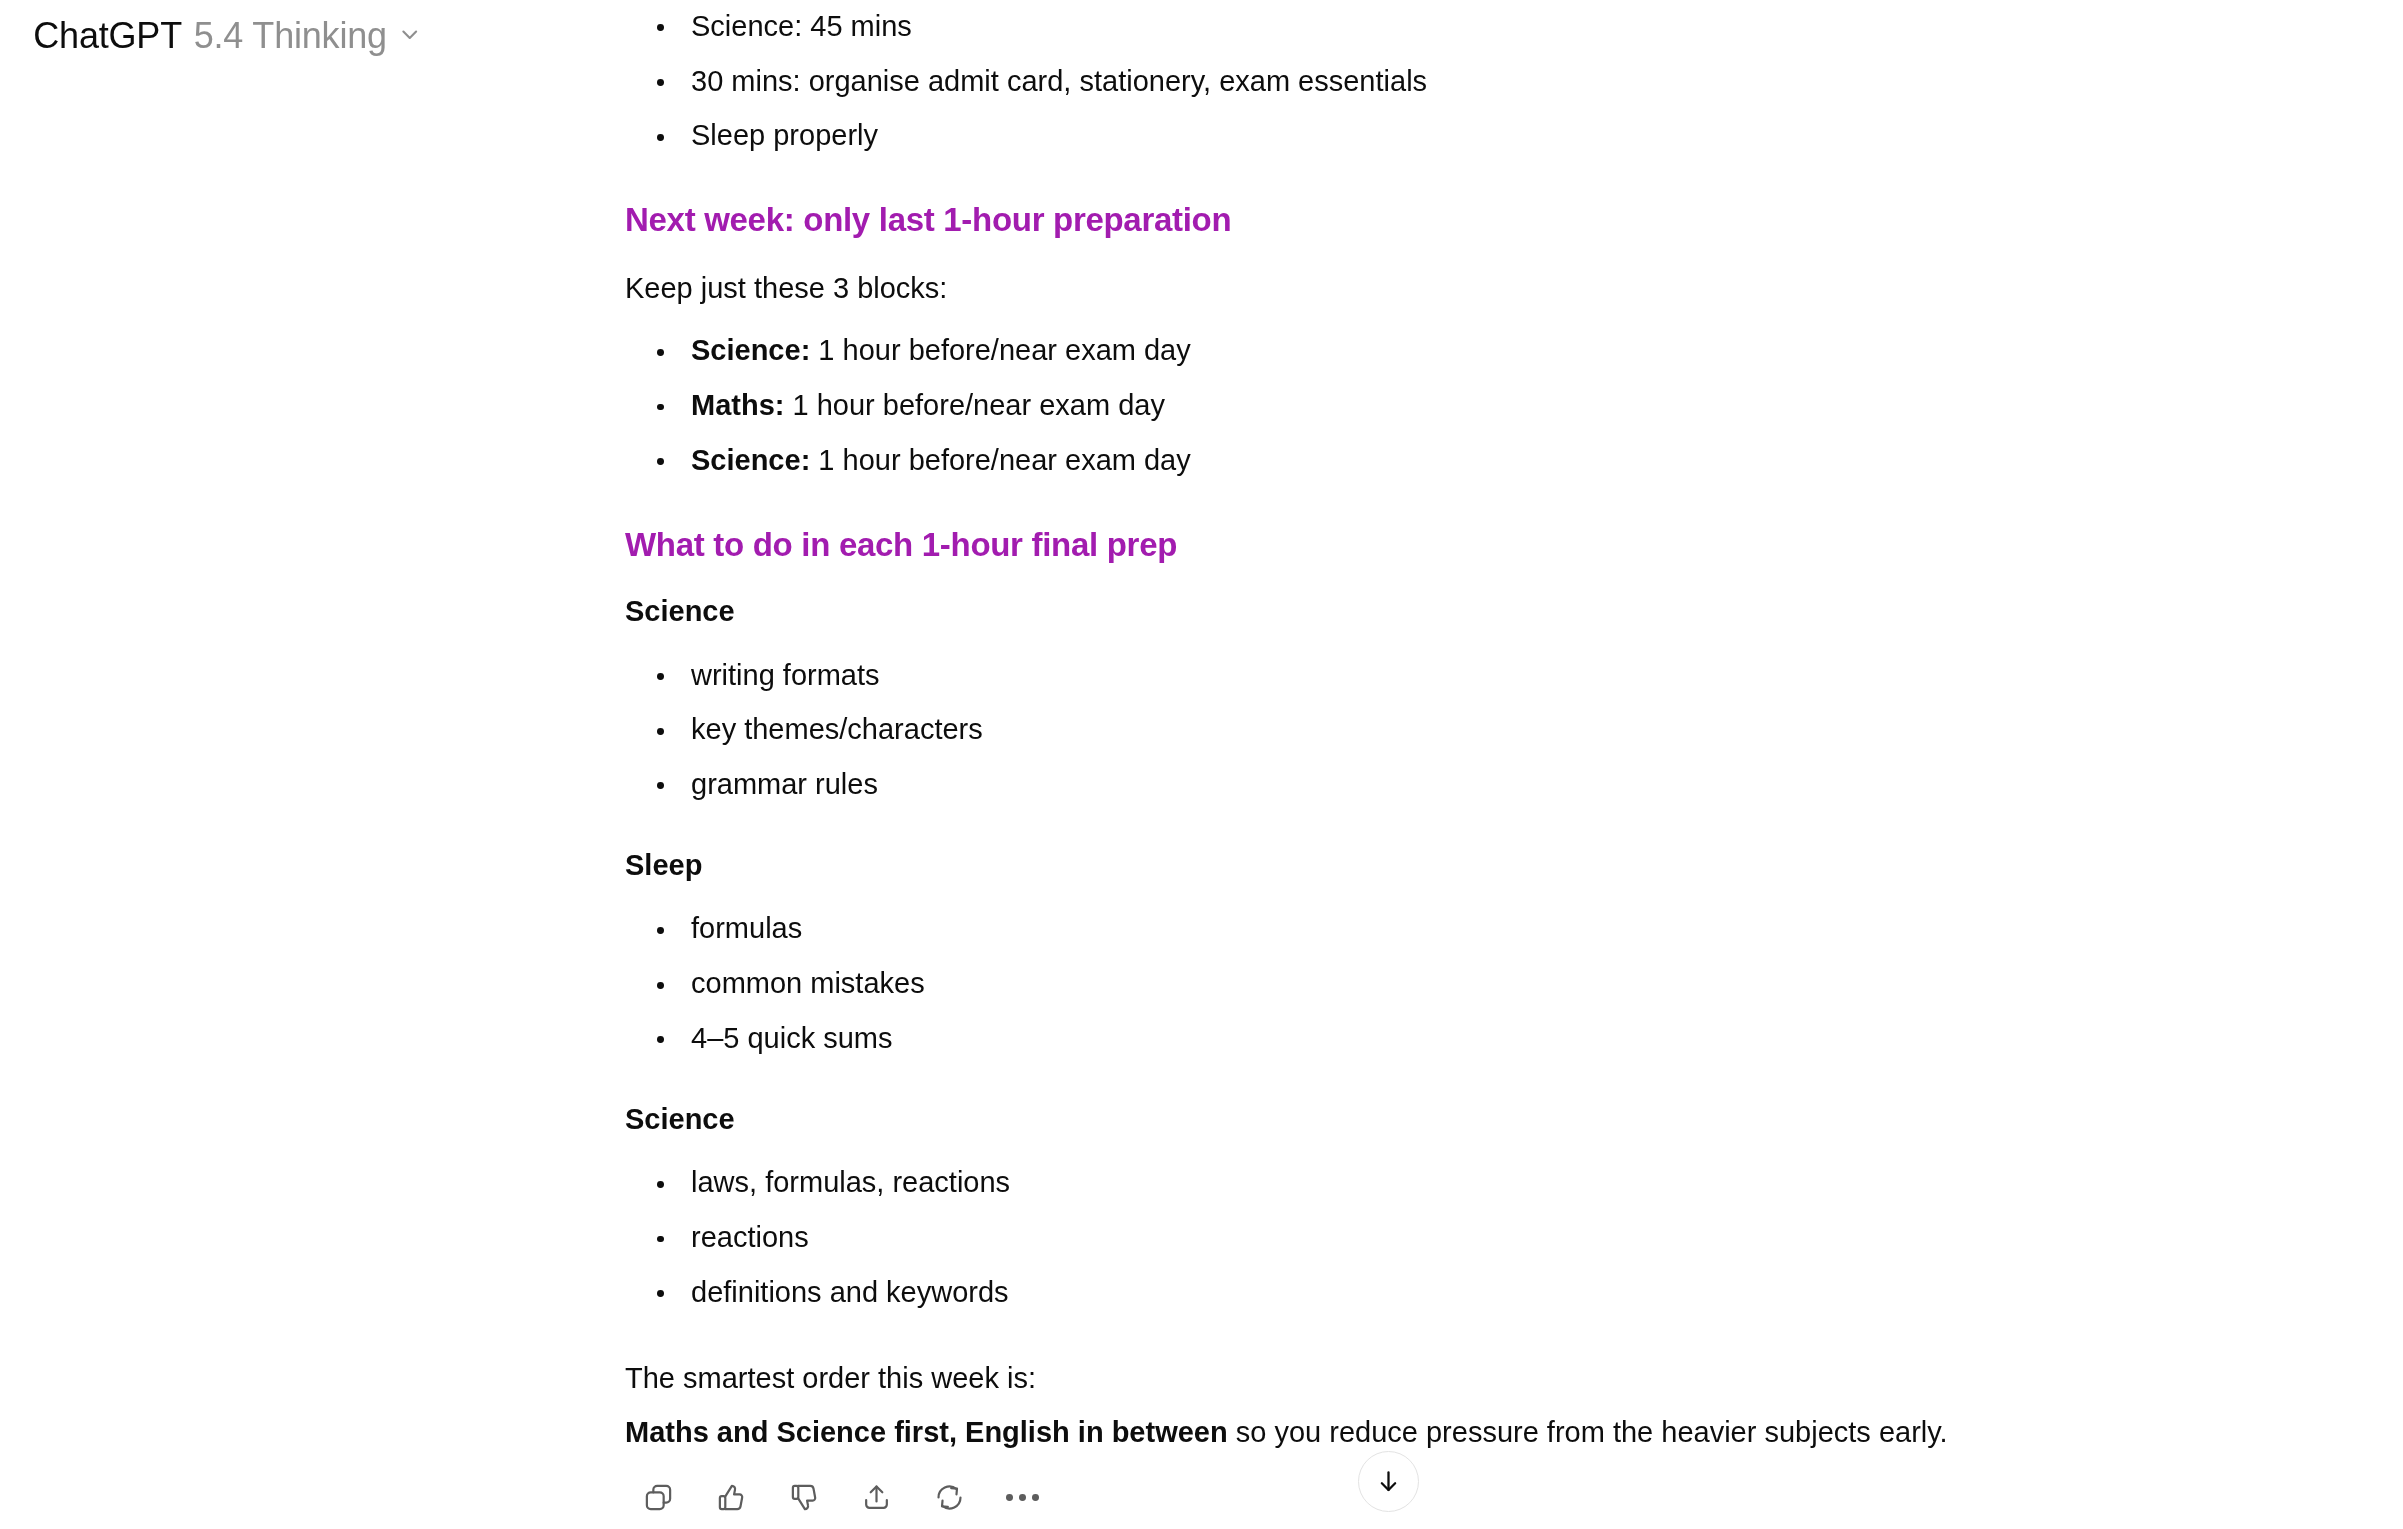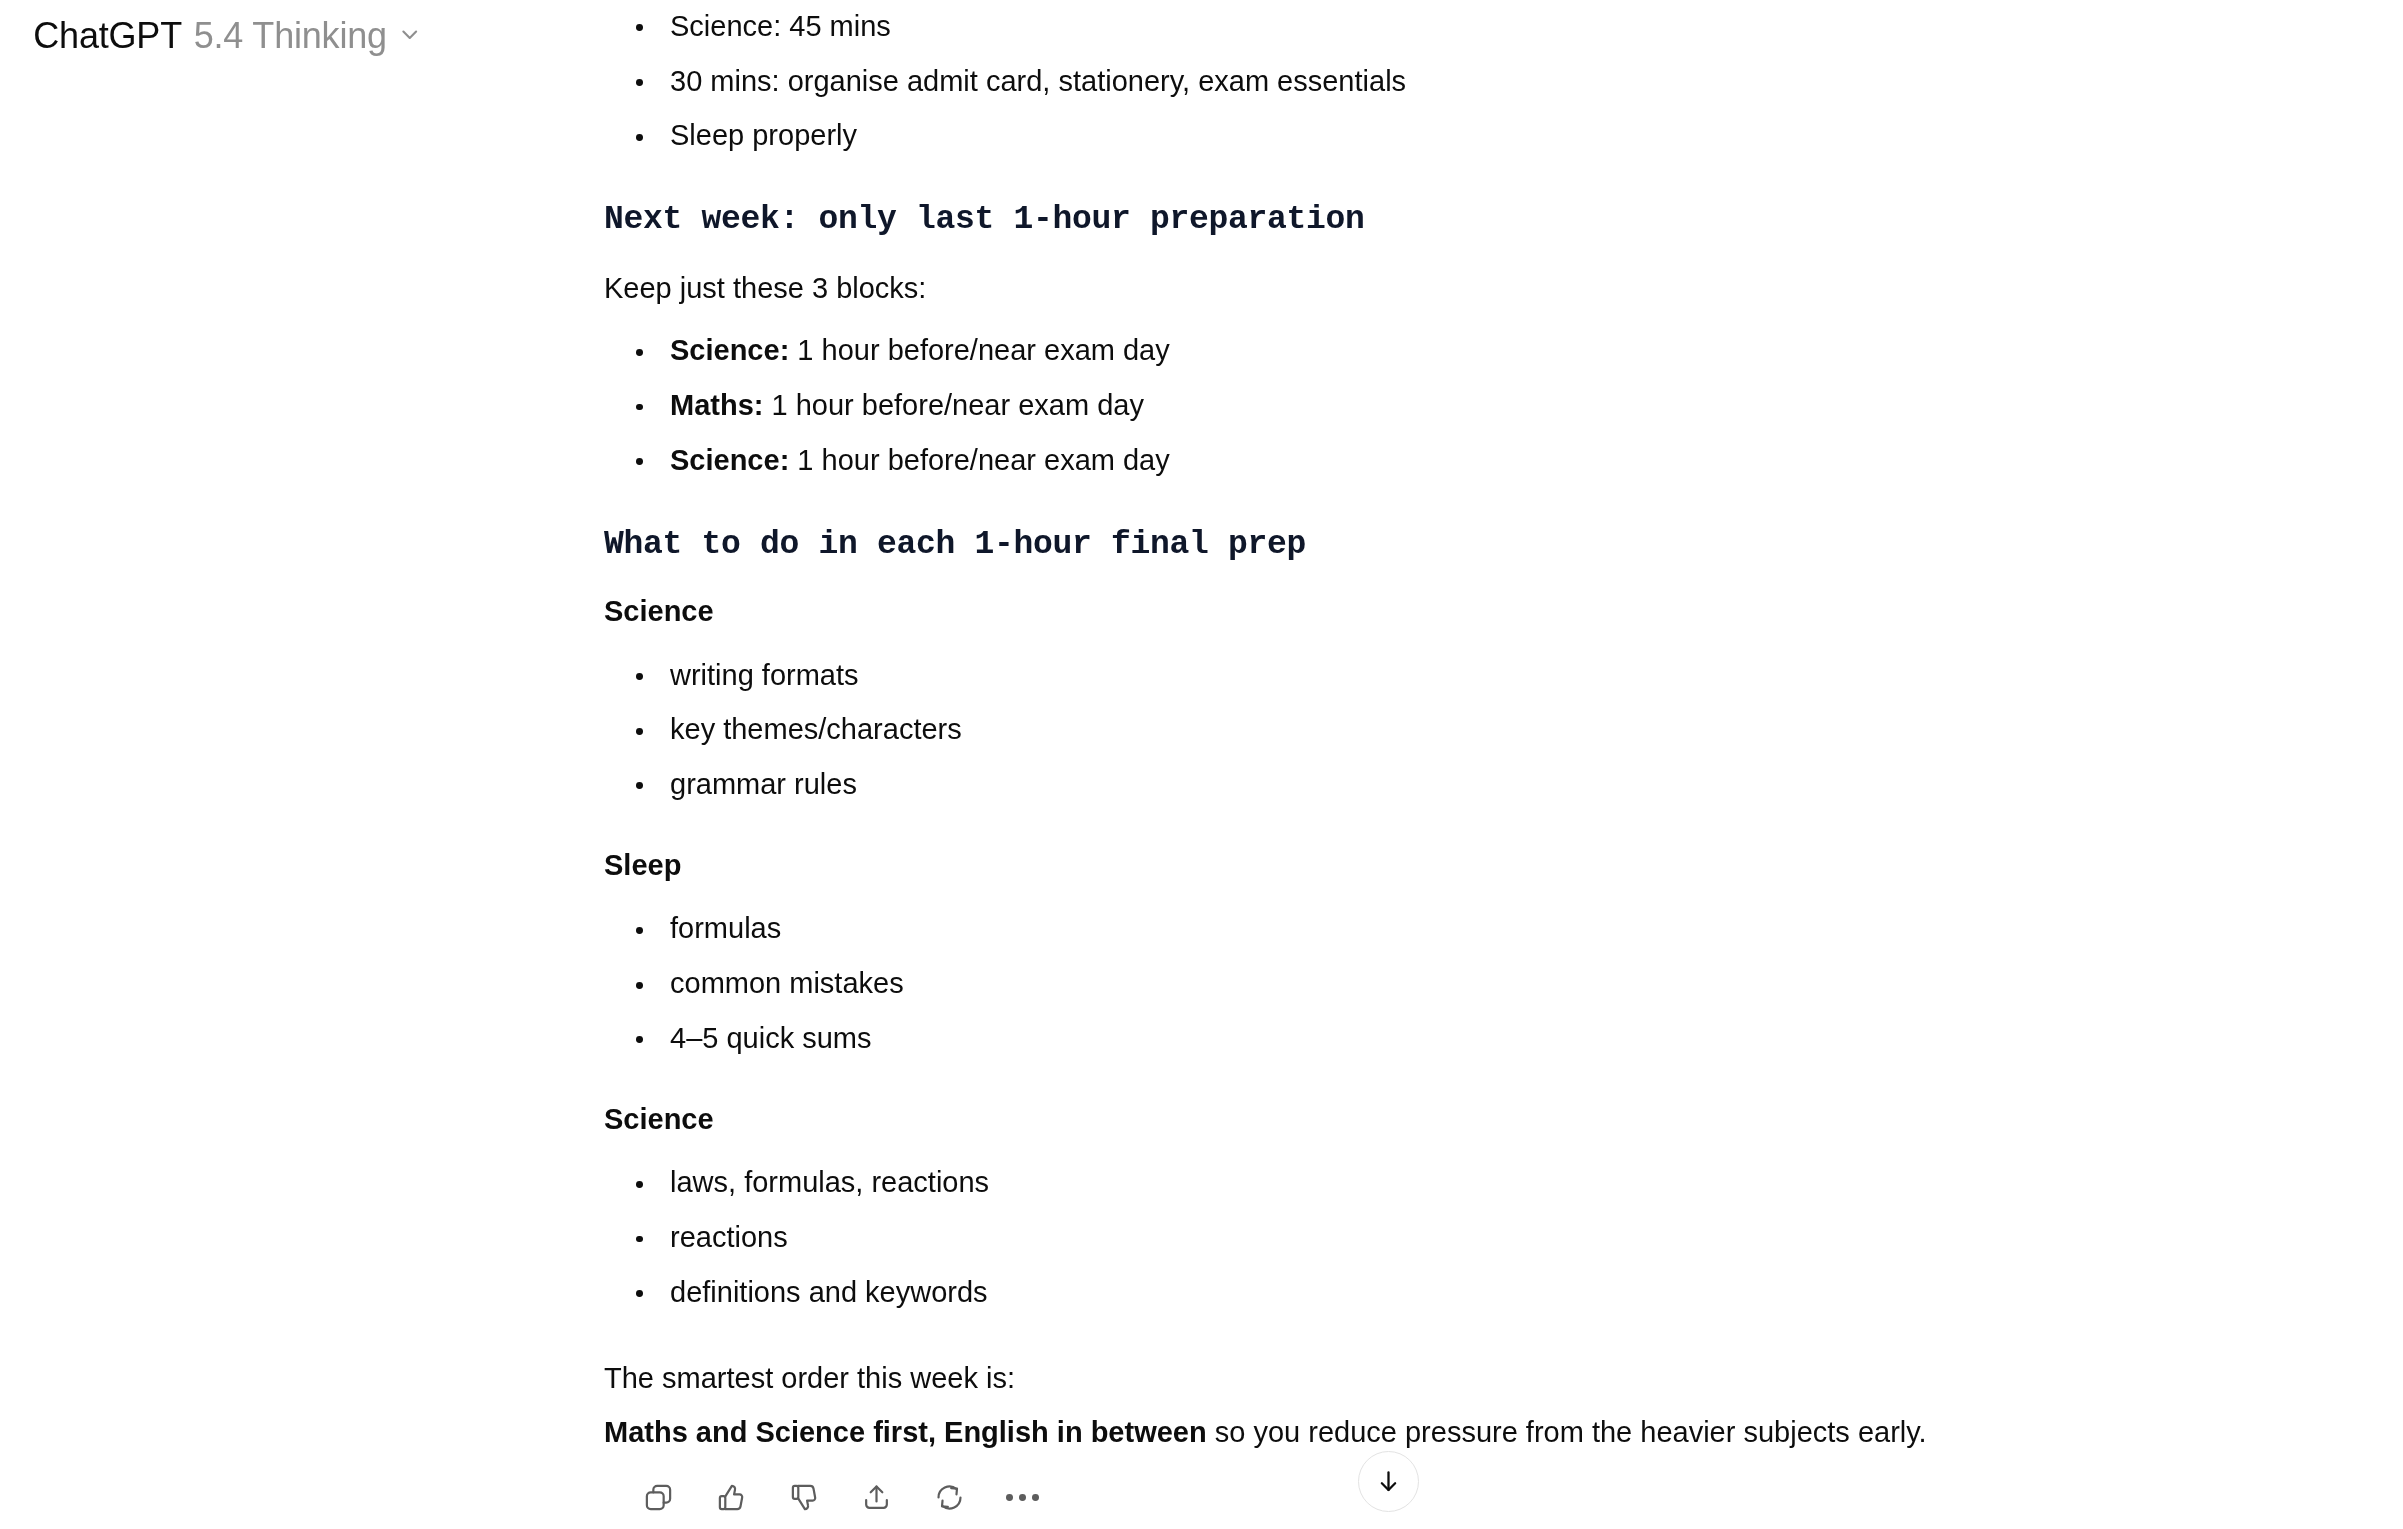--- a/index.html
+++ b/index.html
@@ -39,21 +39,21 @@
     color: #8f8f8f;
     letter-spacing: -0.2px;
     font-weight: 400;
   }
   .model-header .chev { display: flex; align-items: center; margin-left: -2px; }
   .model-header .chev svg { display: block; }
 
   
   .message {
     position: absolute;
-    left: 604px;
+    left: 625px;
     top: 0;
     width: 1529px;
   }
 
   ul.bullets {
     list-style: none;
     margin: 0;
     padding: 0;
   }
   ul.bullets li {
@@ -76,22 +76,21 @@
   }
   ul.bullets li + li { margin-top: 13.7px; }
 
   li b, p b, .strong { font-weight: 700; }
 
   h3.section-heading {
     font-size: 33px;
     line-height: 41px;
     font-weight: 700;
     letter-spacing: -0.3px;
-    color: #0f172a;
-    font-family: Liberation Mono, monospace;
+    color: #a21caf;
   }
   h4.sub-heading {
     font-size: 29px;
     line-height: 39px;
     font-weight: 700;
     color: #0d0d0d;
   }
   p.para {
     font-size: 29px;
     line-height: 41px;

